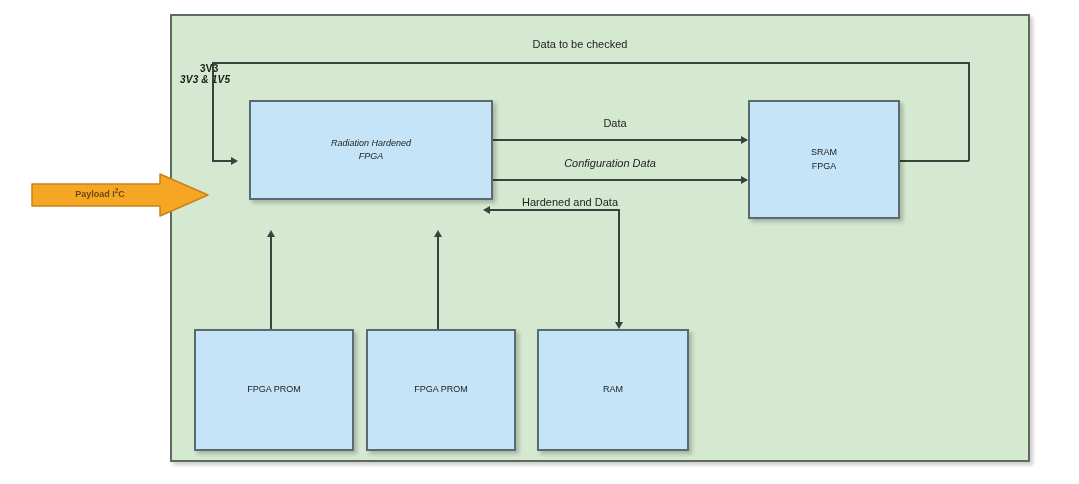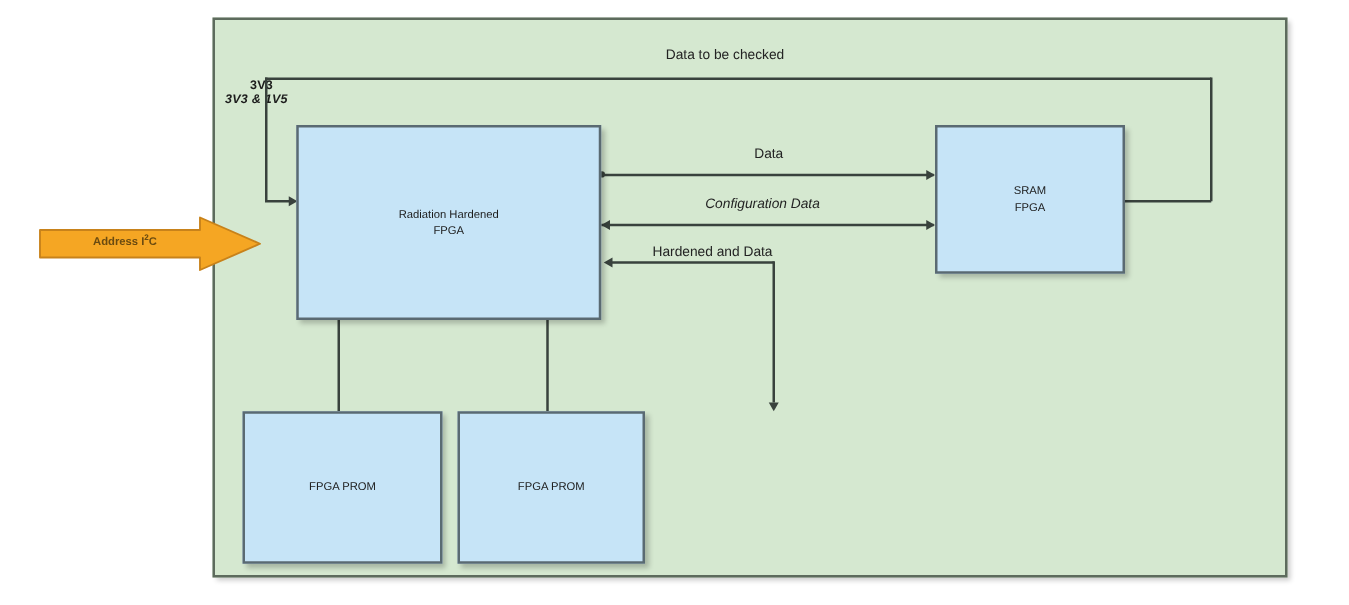--- a/index.html
+++ b/index.html
@@ -52,21 +52,21 @@
     display: flex;
     align-items: center;
     justify-content: center;
     text-align: center;
     color: #1c1c1c;
     font-size: 9px;
     line-height: 1.45;
     white-space: pre-line;
   }
 
-  #block-rad-fpga   { left: 237px; top: 100px; width: 244px; height: 156px; }
+  #block-rad-fpga   { left: 249px; top: 100px; width: 244px; height: 100px; font-style: italic; }
   #block-sram-fpga  { left: 748px; top: 100px; width: 152px; height: 119px; }
   #block-prom-1     { left: 194px; top: 329px; width: 160px; height: 122px; }
   #block-prom-2     { left: 366px; top: 329px; width: 150px; height: 122px; }
   #block-ram        { left: 537px; top: 329px; width: 152px; height: 122px; }
 
   
   .line-h, .line-v {
     position: absolute;
     background: #39423d;
   }
@@ -180,23 +180,24 @@
   <div class="block" id="block-rad-fpga">Radiation Hardened
 FPGA</div>
 
   <div class="block" id="block-sram-fpga">SRAM
 FPGA</div>
 
   <div class="block" id="block-prom-1">FPGA PROM</div>
 
   <div class="block" id="block-prom-2">FPGA PROM</div>
 
+  <div class="block" id="block-ram">RAM</div>
 
   <div id="payload-arrow">
     <svg width="180" height="46" viewBox="0 0 180 46">
       <polygon points="2,12 130,12 130,2 178,23 130,44 130,34 2,34" fill="#f5a623" stroke="#c8821a" stroke-width="1.5" stroke-linejoin="round"></polygon>
     </svg>
     <div class="arrow-label">
-      <span>Address I</span><sup>2</sup><span>C</span>
+      <span>Payload I</span><sup>2</sup><span>C</span>
     </div>
   </div>
 
 </div>
 
 </body></html>

